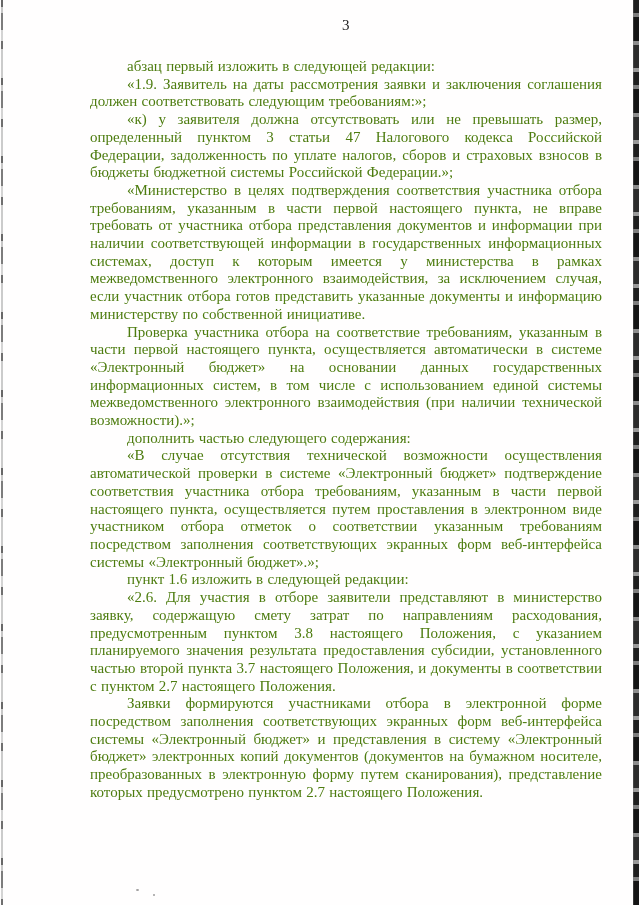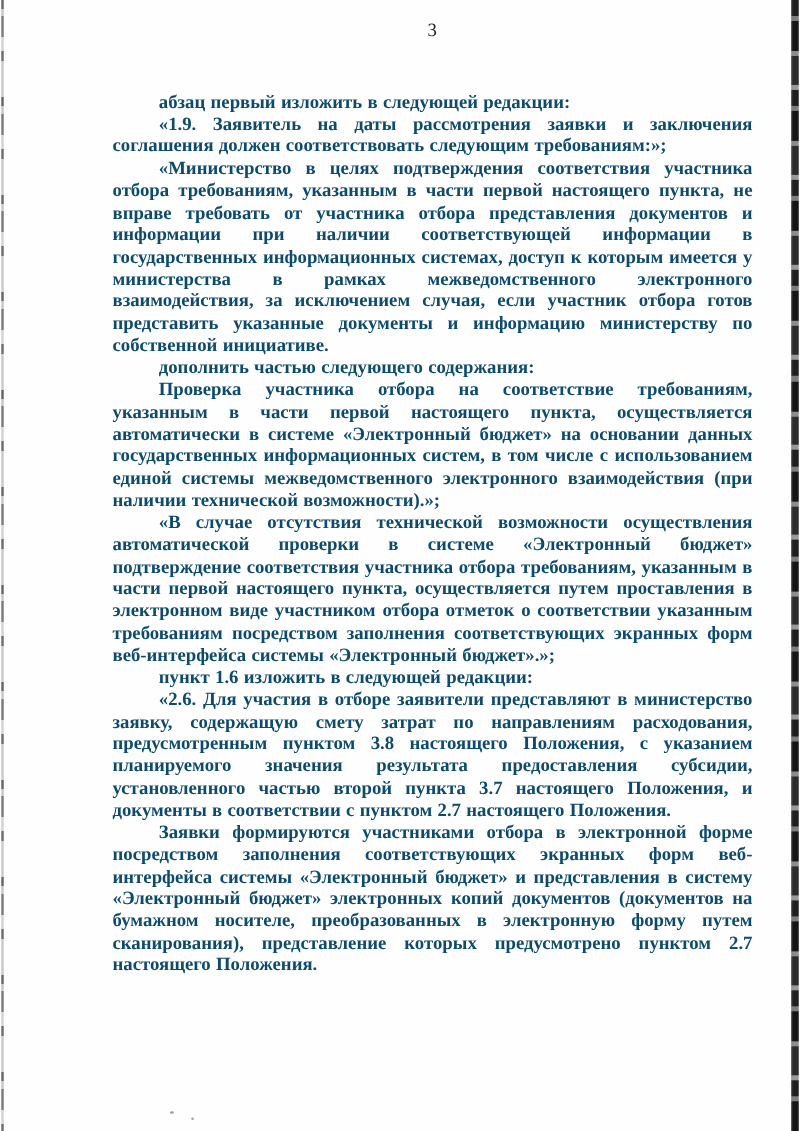--- a/index.html
+++ b/index.html
@@ -22,28 +22,27 @@
     top: 17px;
     left: 90px;
     width: 512px;
     text-align: center;
     font-size: 15px;
     letter-spacing: 0.5px;
     color: #222;
   }
   .body-text {
     position: absolute;
-    top: 74px;
+    top: 58px;
     left: 90px;
     width: 512px;
     font-size: 15px;
     line-height: 17.7px;
     text-align: justify;
-    color: #0c4a6e;
-    font-weight: bold;
+    color: #4d7c0f;
   }
   .body-text p {
     margin: 0;
     padding: 0;
     text-indent: 37px;
     word-spacing: 0.5px;
   }
   
   .scan-edge-left {
     position: absolute;
@@ -95,23 +94,24 @@
 <div class="page">
 
   <div class="scan-edge-left"></div>
   <div class="scan-edge-right"></div>
 
   <div class="page-number">3</div>
 
   <div class="body-text">
     <p>абзац первый изложить в следующей редакции:</p>
     <p>«1.9. Заявитель на даты рассмотрения заявки и заключения соглашения должен соответствовать следующим требованиям:»;</p>
+    <p>«к) у заявителя должна отсутствовать или не превышать размер, определенный пунктом 3 статьи 47 Налогового кодекса Российской Федерации, задолженность по уплате налогов, сборов и страховых взносов в бюджеты бюджетной системы Российской Федерации.»;</p>
     <p>«Министерство в целях подтверждения соответствия участника отбора требованиям, указанным в части первой настоящего пункта, не вправе требовать от участника отбора представления документов и информации при наличии соответствующей информации в государственных информационных системах, доступ к которым имеется у министерства в рамках межведомственного электронного взаимодействия, за исключением случая, если участник отбора готов представить указанные документы и информацию министерству по собственной инициативе.</p>
+    <p>Проверка участника отбора на соответствие требованиям, указанным в части первой настоящего пункта, осуществляется автоматически в системе «Электронный бюджет» на основании данных государственных информационных систем, в том числе с использованием единой системы межведомственного электронного взаимодействия (при наличии технической возможности).»;</p>
     <p>дополнить частью следующего содержания:</p>
-    <p>Проверка участника отбора на соответствие требованиям, указанным в части первой настоящего пункта, осуществляется автоматически в системе «Электронный бюджет» на основании данных государственных информационных систем, в том числе с использованием единой системы межведомственного электронного взаимодействия (при наличии технической возможности).»;</p>
     <p>«В случае отсутствия технической возможности осуществления автоматической проверки в системе «Электронный бюджет» подтверждение соответствия участника отбора требованиям, указанным в части первой настоящего пункта, осуществляется путем проставления в электронном виде участником отбора отметок о соответствии указанным требованиям посредством заполнения соответствующих экранных форм веб-интерфейса системы «Электронный бюджет».»;</p>
     <p>пункт 1.6 изложить в следующей редакции:</p>
     <p>«2.6. Для участия в отборе заявители представляют в министерство заявку, содержащую смету затрат по направлениям расходования, предусмотренным пунктом 3.8 настоящего Положения, с указанием планируемого значения результата предоставления субсидии, установленного частью второй пункта 3.7 настоящего Положения, и документы в соответствии с пунктом 2.7 настоящего Положения.</p>
     <p>Заявки формируются участниками отбора в электронной форме посредством заполнения соответствующих экранных форм веб-интерфейса системы «Электронный бюджет» и представления в систему «Электронный бюджет» электронных копий документов (документов на бумажном носителе, преобразованных в электронную форму путем сканирования), представление которых предусмотрено пунктом 2.7 настоящего Положения.</p>
   </div>
 
   <div class="noise-dot dot-1"></div>
   <div class="noise-dot dot-2"></div>
 
 </div>

